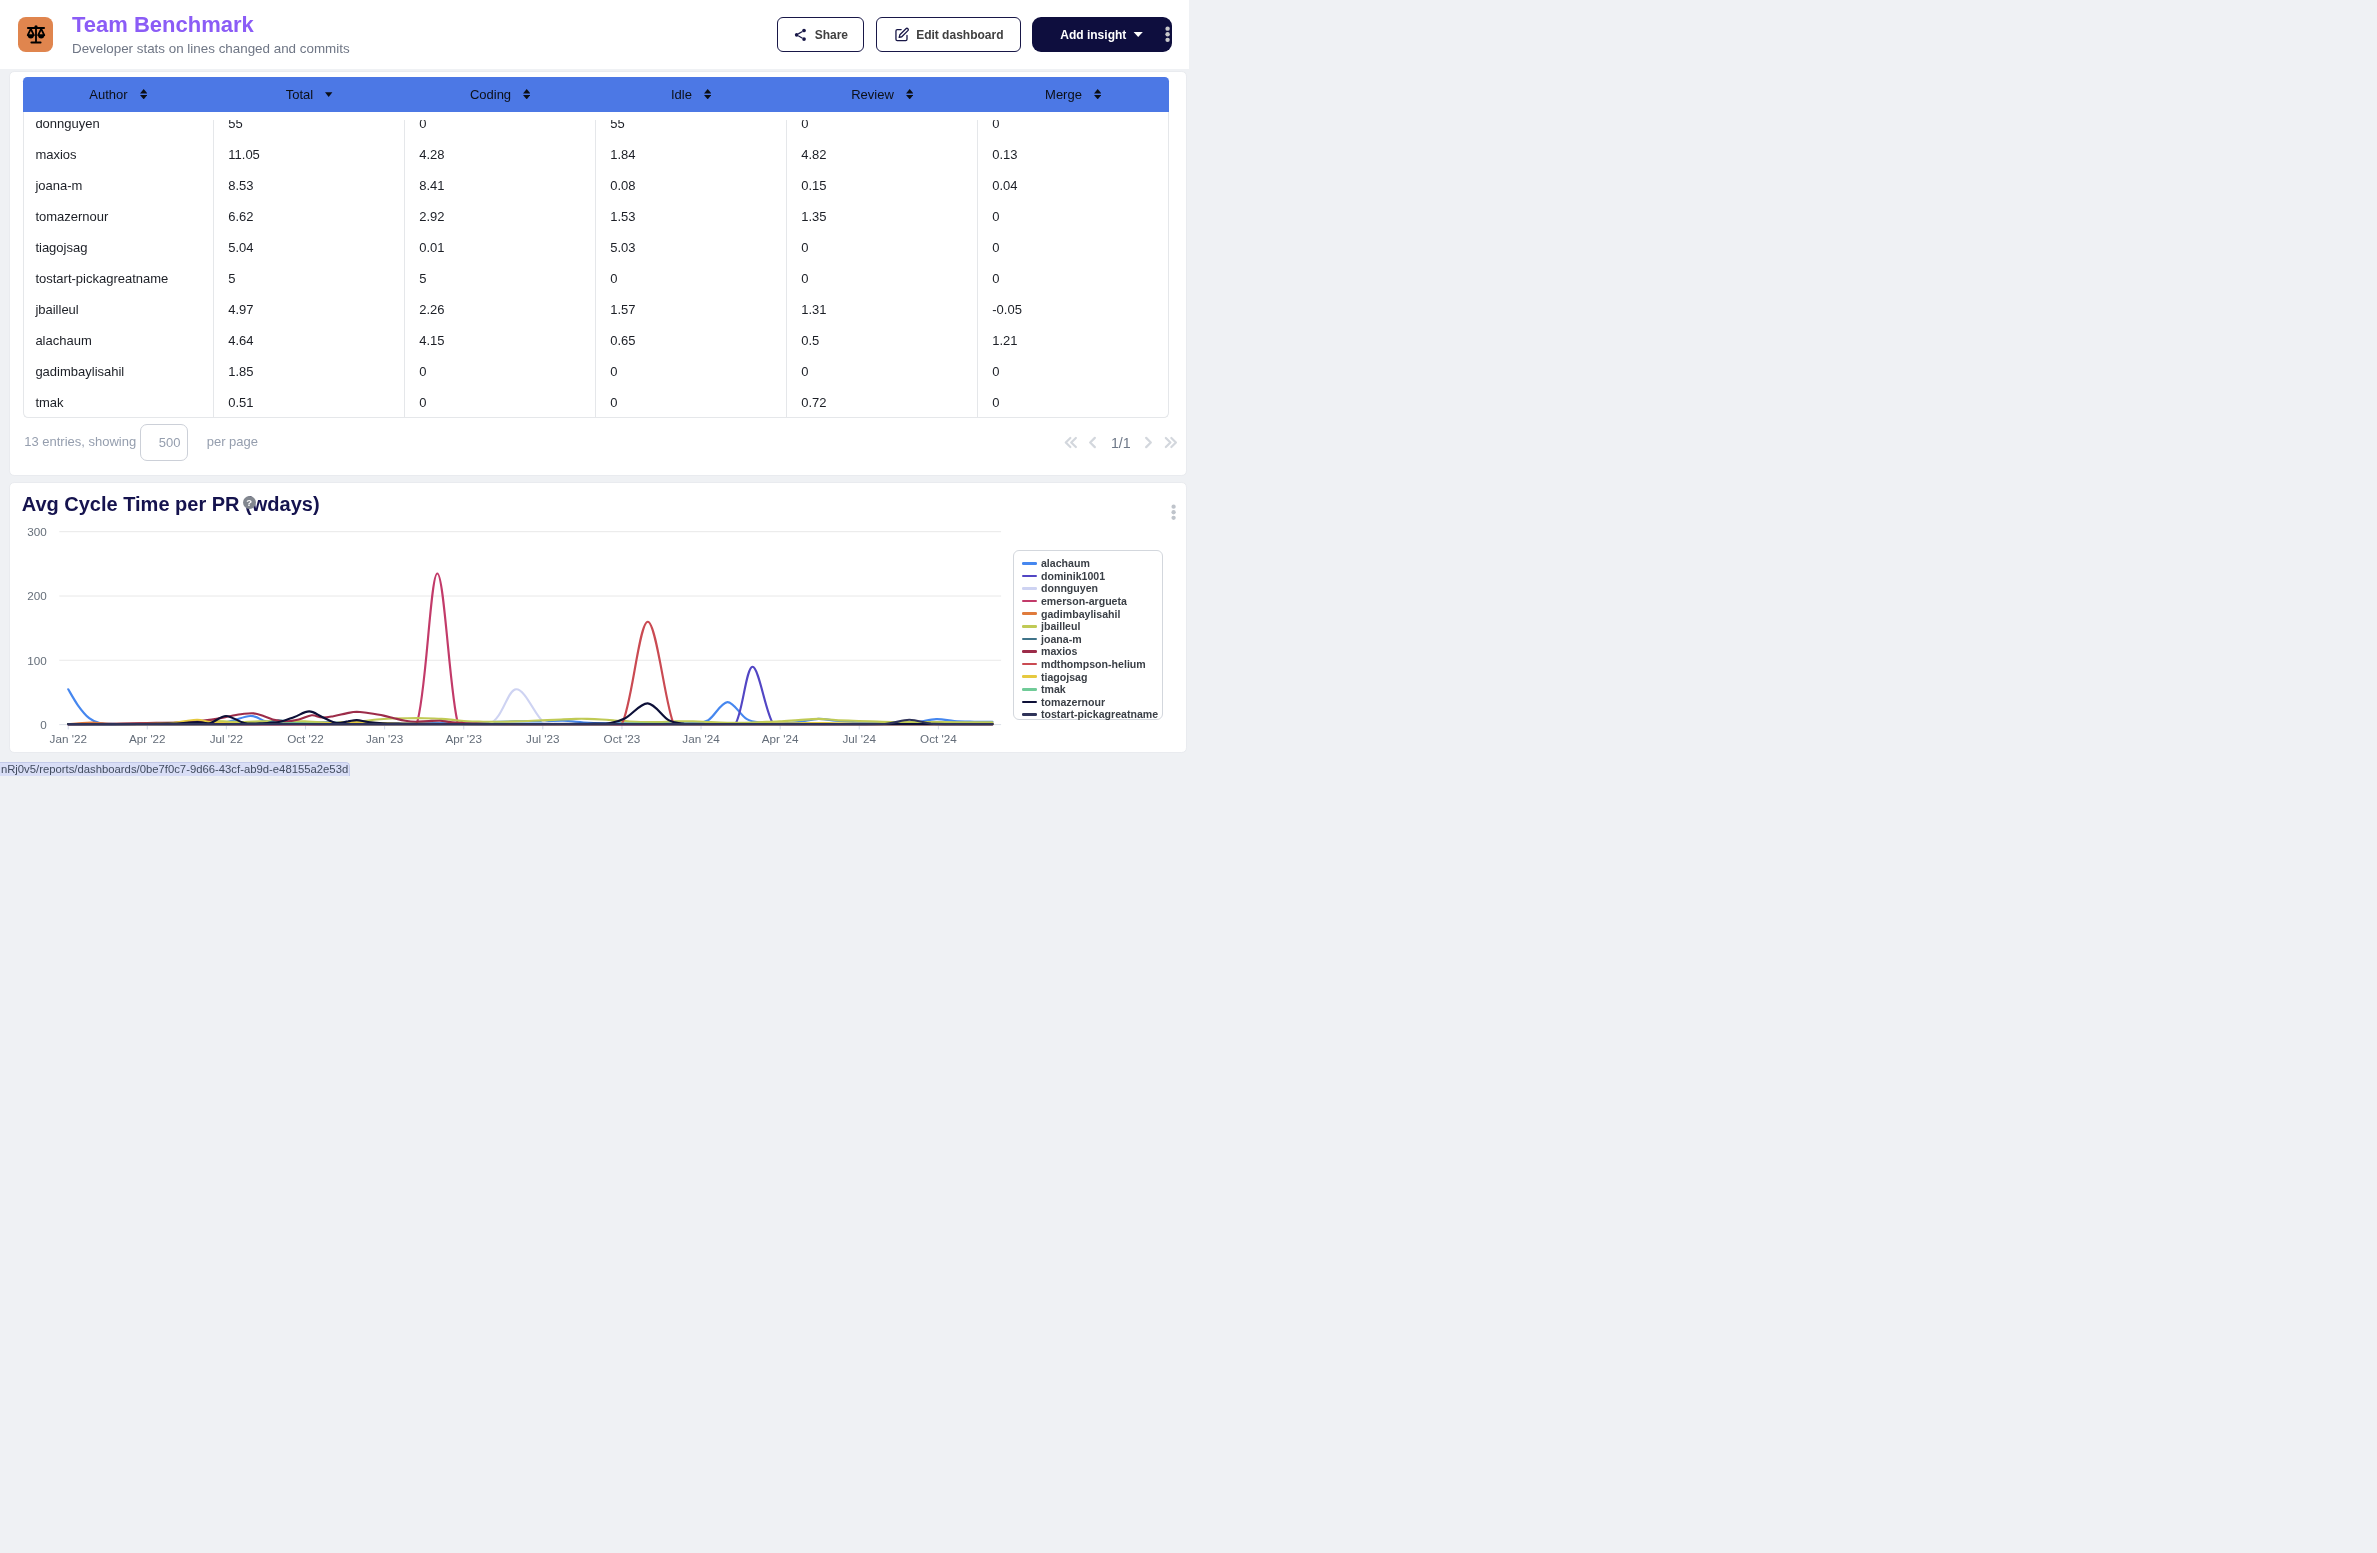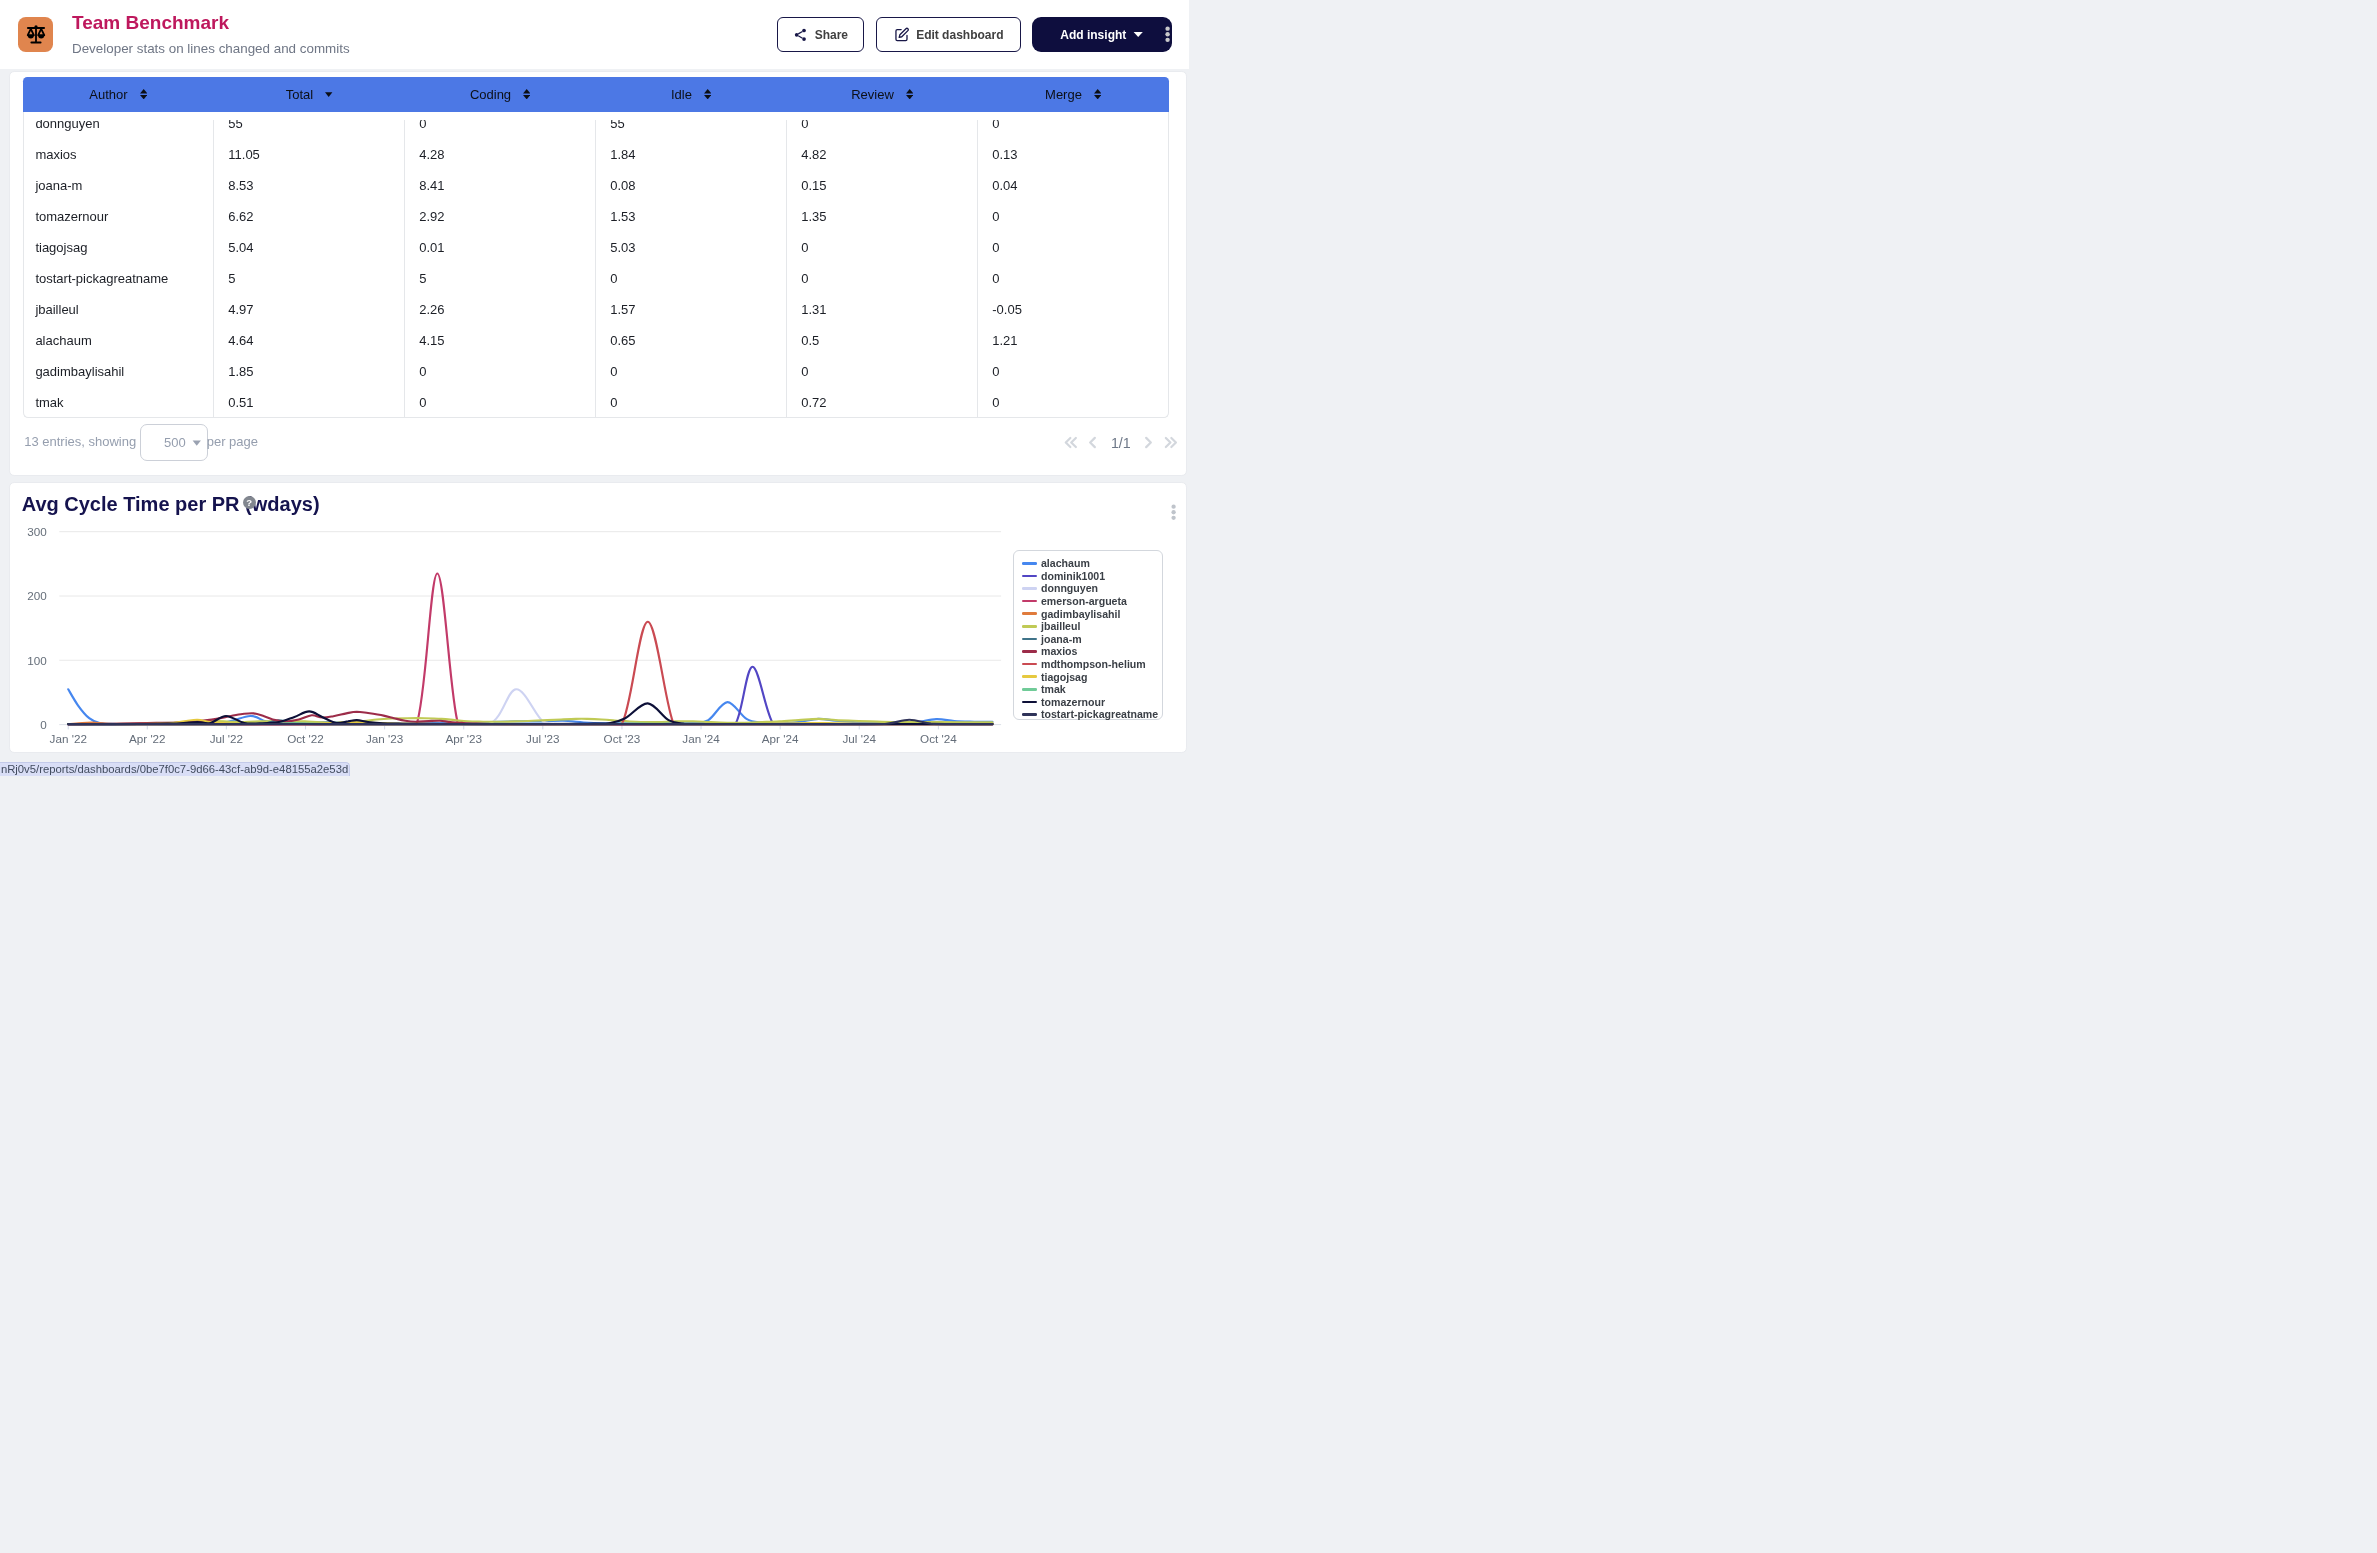--- a/index.html
+++ b/index.html
@@ -1,18 +1,18 @@
 <!DOCTYPE html>
 <html style="font-size:14px"><head><meta charset="utf-8"><style>
 * { margin:0; padding:0; box-sizing:border-box; }
 html,body { width:1189px; height:777px; overflow:hidden; }
 body { font-family:"Liberation Sans", sans-serif; background:#eff1f4; position:relative; }
 .topbar { position:absolute; left:0; top:0; width:1189px; height:69px; background:#fff; }
 .appicon { position:absolute; left:18px; top:17px; width:35px; height:35px; background:#e0854e; border-radius:7.8px; display:flex; align-items:center; justify-content:center; }
-.t1 { position:absolute; left:72px; top:11.7px; font-size:19px; font-weight:bold; color:#be185d; }
+.t1 { position:absolute; left:72px; top:11.7px; font-size:22px; font-weight:bold; color:#8b5cf6; }
 .t2 { position:absolute; left:72px; top:41px; font-size:13.4px; color:#6f7685; }
 .btn { position:absolute; top:17px; height:35px; border-radius:6px; display:flex; align-items:center; justify-content:center; gap:7px; font-size:12px; font-weight:600; color:#404040; }
 .outline { border:1.4px solid #181747; background:#fff; }
 .share { left:777px; width:87px; }
 .edit { left:876px; width:145px; }
 .solid { left:1032px; width:140px; background:#0e0e3e; color:#fff;border-radius:9px; }
 .kebab { position:absolute; left:1165px; top:26px; }
 .card { position:absolute; background:#fff; border:0.9px solid #e9ebef; border-radius:5.2px; }
 .card1 { left:8.7px; top:71px; width:1178px; height:405px; }
 .card2 { left:8.7px; top:482px; width:1178px; height:271px; }
@@ -21,21 +21,21 @@
 .sic { display:block; }
 .tbborder { position:absolute; left:13px; top:40px; width:1146px; height:306px; border:0.9px solid #e5e7ea; border-top:none; border-radius:0 0 5.2px 5.2px; }
 .tvp { position:absolute; left:12.3px; top:48px; width:1146px; height:298px; overflow:hidden; }
 .trs { margin-top:-11.7px; }
 .tr { display:flex; height:31px; }
 .tr > div { line-height:31px; font-size:13px; color:#1c1f26; }
 .ca { width:191px; padding-left:13.4px; }
 .cn { width:191px; padding-left:14.3px; border-left:0.9px solid #e5e7ea; }
 .tfoot { position:absolute; left:13px; top:346px; width:1146px; height:52px; }
 .f13 { position:absolute; left:1.5px; top:15.6px; font-size:13px; color:#959eae; }
-.fsel { position:absolute; left:117px; top:6px; width:68px; height:37px; border:1.3px solid #ccd0d8; border-radius:7px; display:flex; align-items:center; justify-content:center; gap:6px; font-size:13px; color:#959eae;padding-left:18px; }
+.fsel { position:absolute; left:117px; top:6px; width:48px; height:37px; border:1.3px solid #ccd0d8; border-radius:7px; display:flex; align-items:center; justify-content:center; gap:6px; font-size:13px; color:#959eae;padding-left:18px; }
 .fpp { position:absolute; left:184px; top:15.6px; font-size:13px; color:#959eae; }
 .fpag { position:absolute; right:-10.4px; top:16.5px; display:flex; align-items:center; gap:9px; }
 .fpag .cur { font-size:14.3px; color:#6e7888; padding:0 2.6px; }
 .ctitle { position:absolute; left:12px; top:10.4px; font-size:20px; font-weight:bold; color:#15134e; }
 .help { position:absolute; left:233px; top:13.2px; width:13px; height:13px; border-radius:50%; background:#82878f; color:#fff; font-size:9.5px; font-weight:bold; text-align:center; line-height:13px; }
 .kebab2 { position:absolute; right:9.5px; top:21px; }
 .chart { position:absolute; left:-9.5px; top:-0.9px; }
 .legend { position:absolute; left:1003px; top:67px; width:150px; height:170px; border:0.9px solid #d3d7dd; border-radius:6px; background:#fff; padding-top:6px; }
 .li { height:12.6px; display:flex; align-items:center; }
 .ld { width:14.3px; height:2.6px; border-radius:1.3px; display:inline-block; margin-left:8.7px; }

